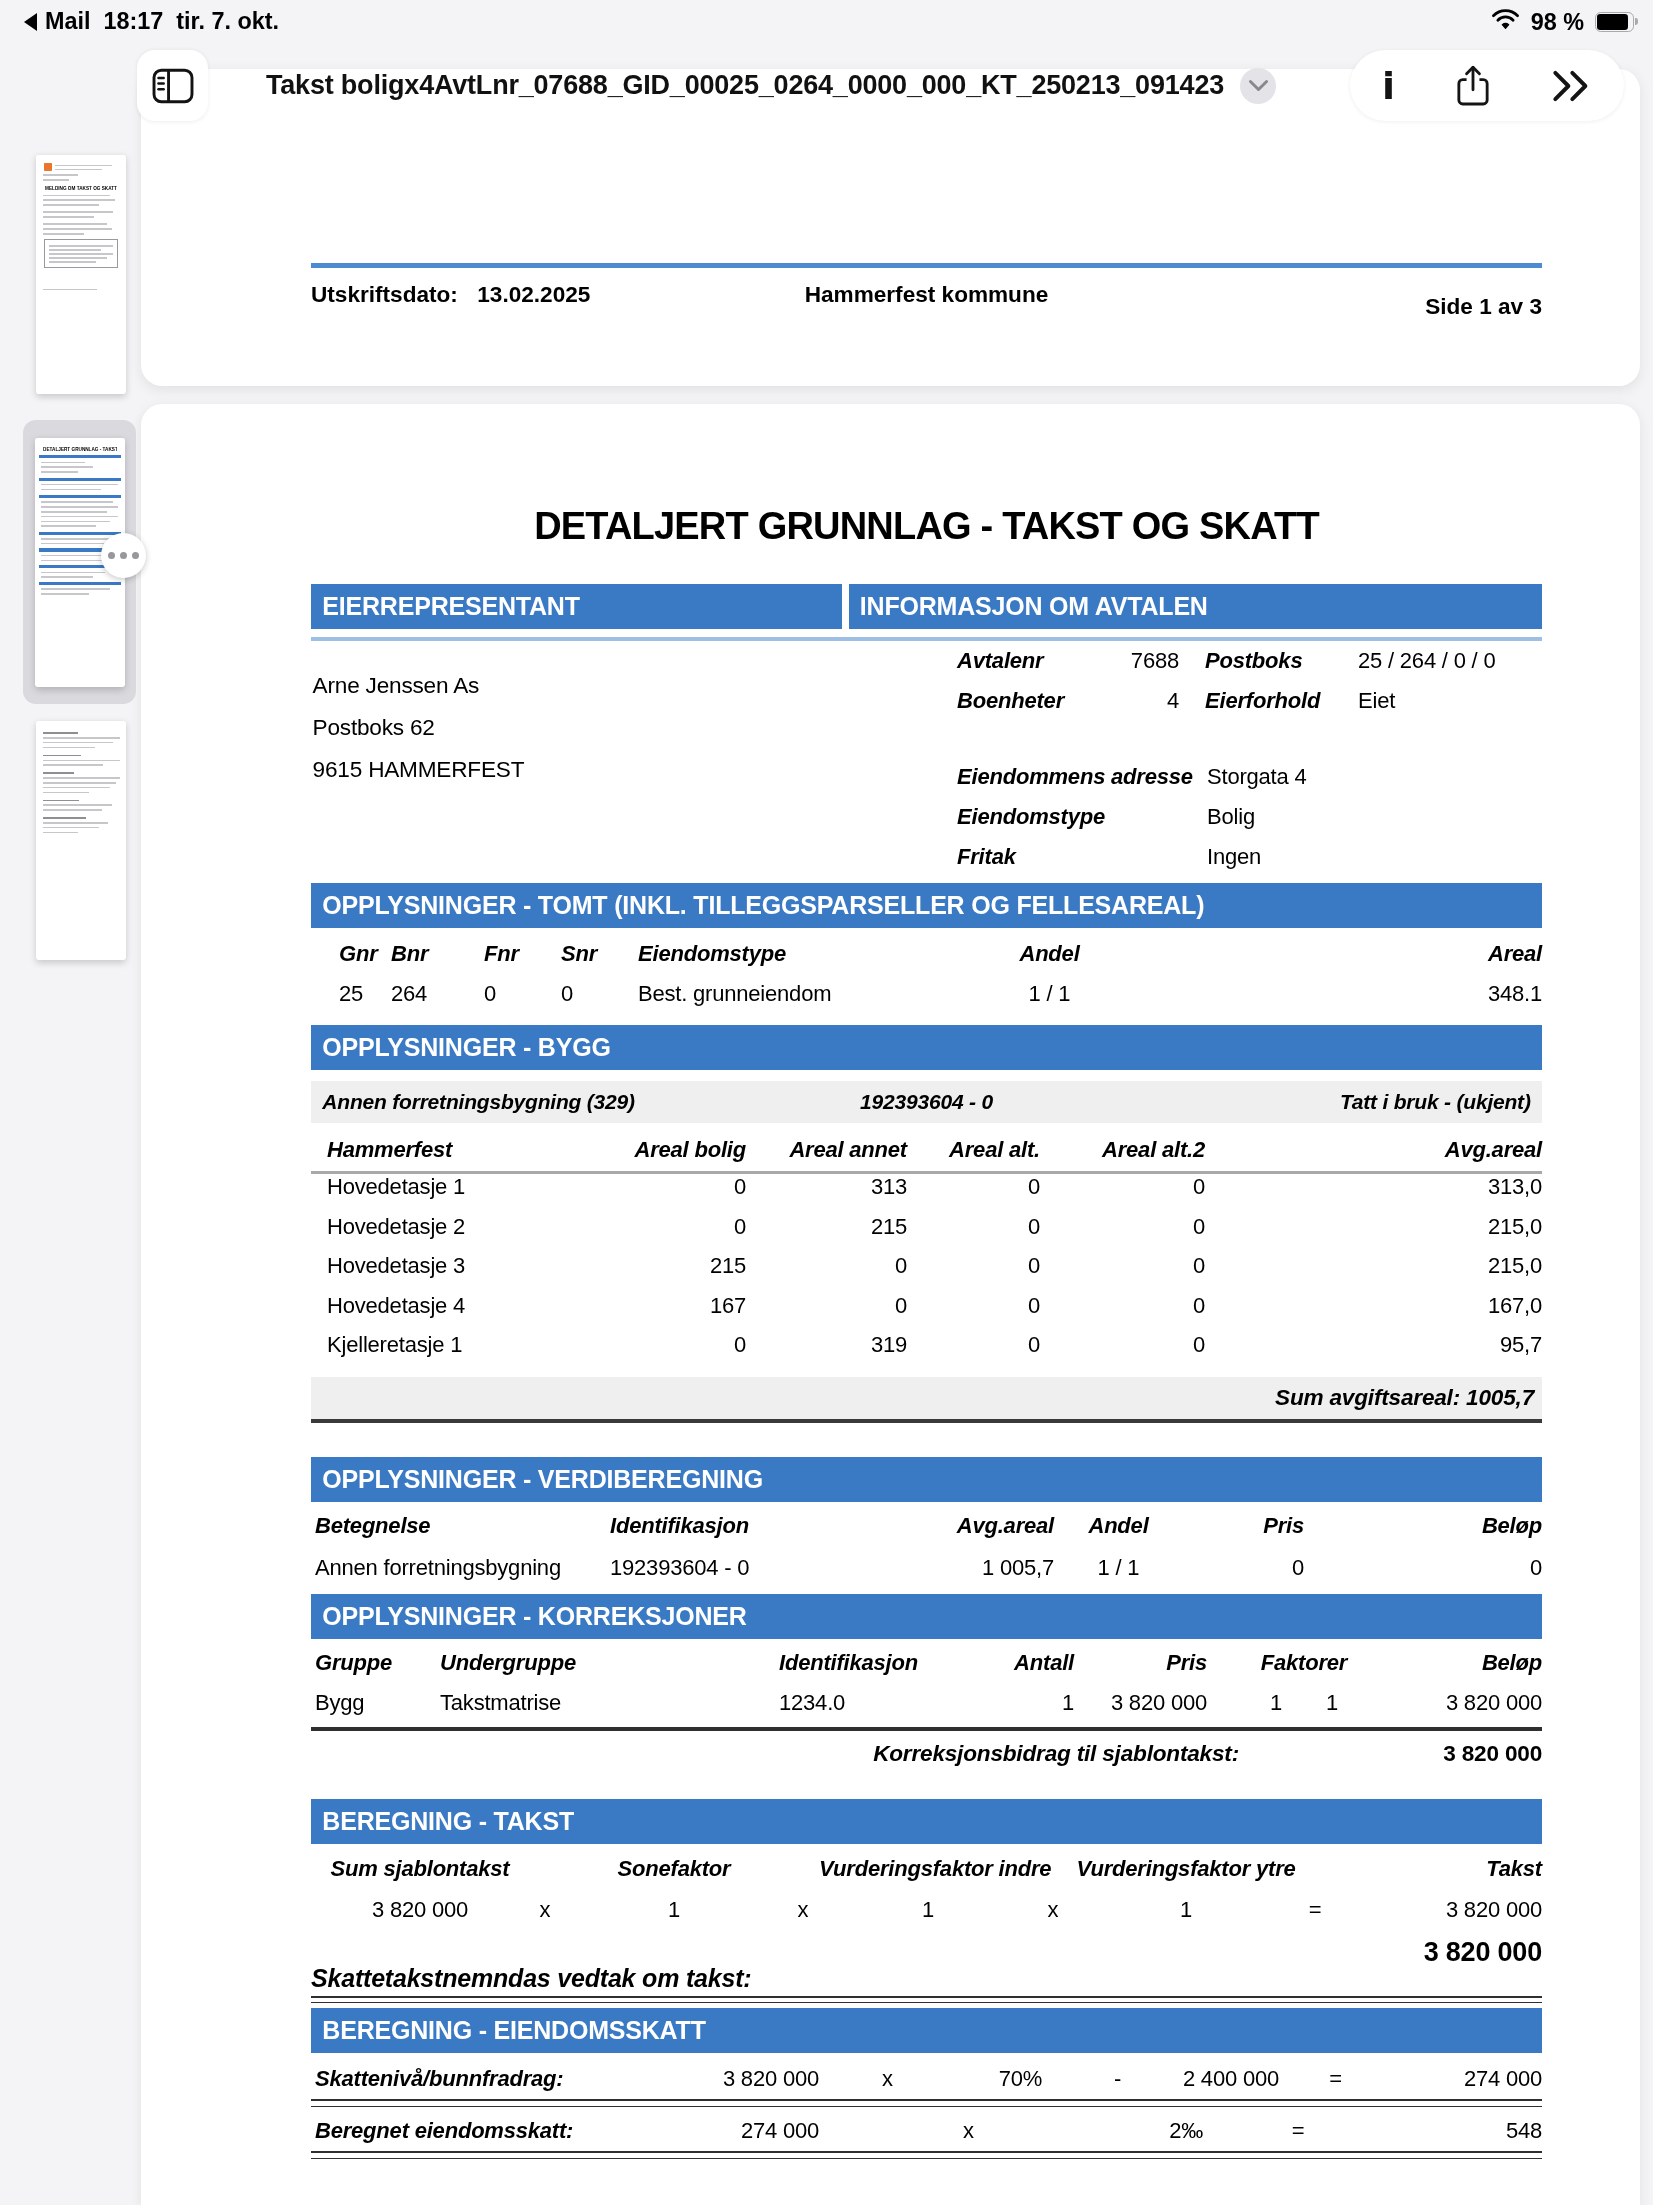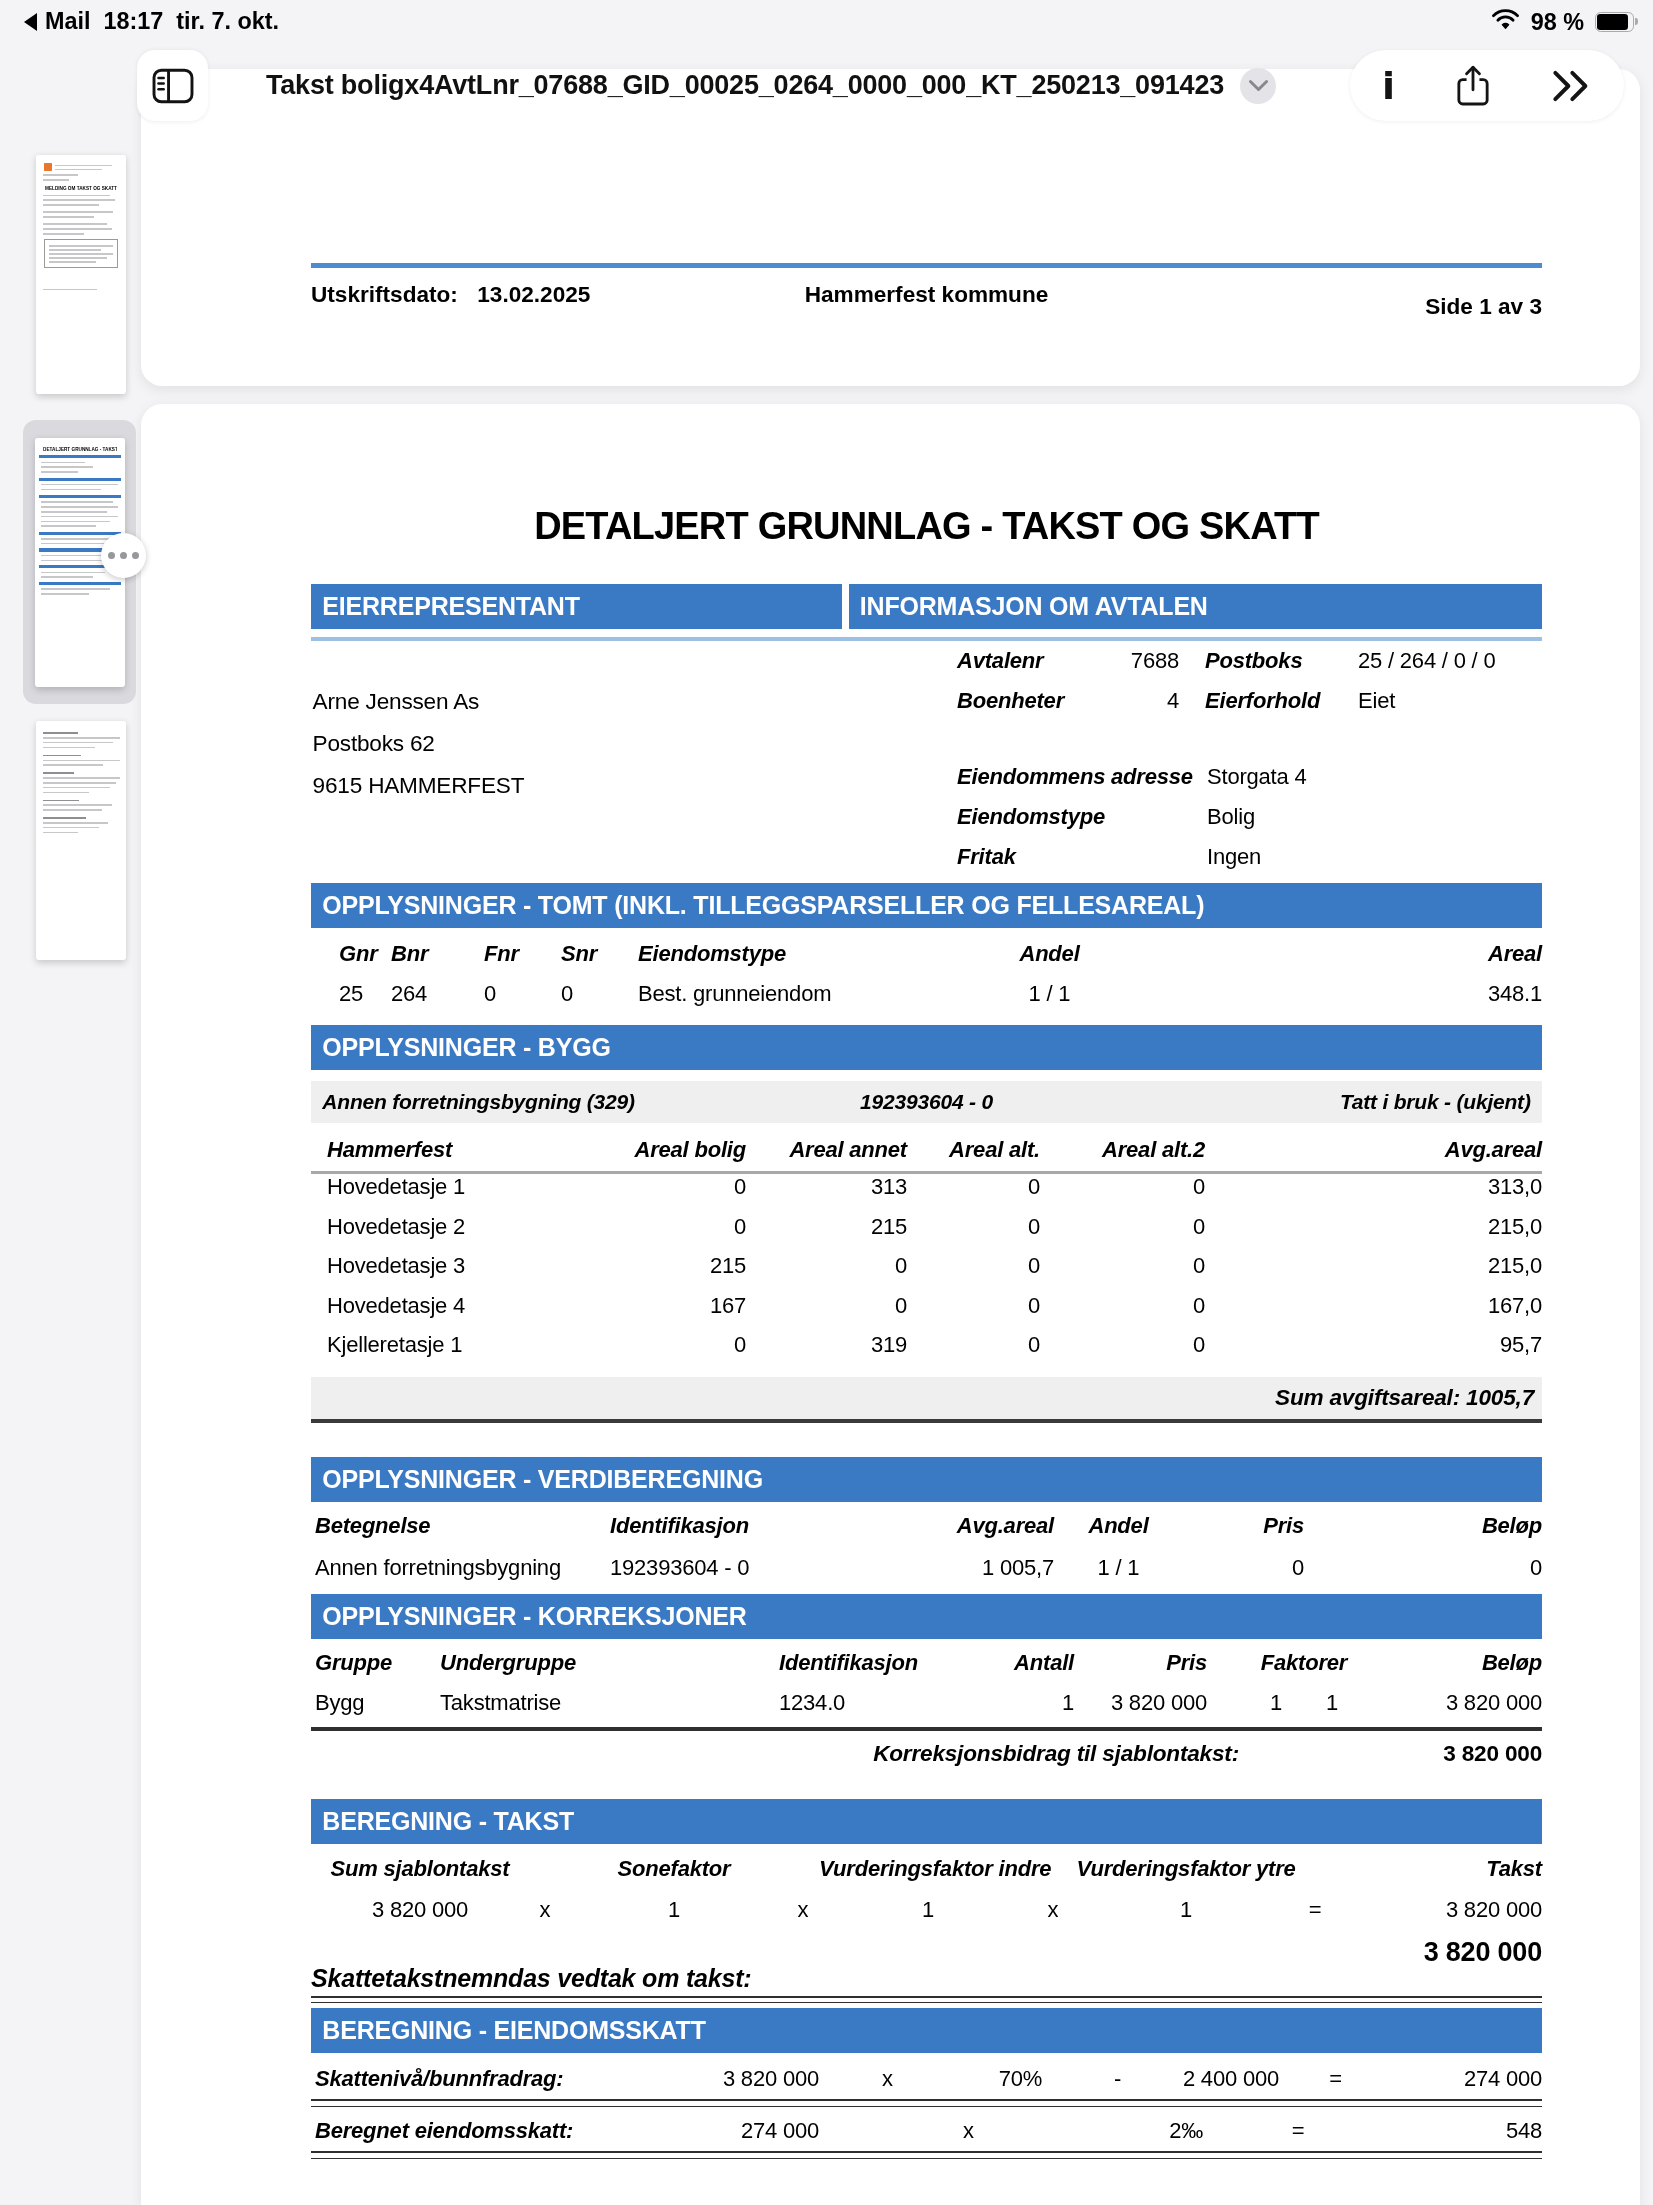--- a/index.html
+++ b/index.html
@@ -55,21 +55,21 @@
   .p1l-val{margin-left:19.4px;}
   
   .p2c{position:absolute;left:170px;right:98px;top:0;letter-spacing:-0.2px;}
   .dtitle{margin-top:101px;text-align:center;font-size:38px;font-weight:700;letter-spacing:-0.8px;}
   .hdrrow{display:flex;gap:6.5px;margin-top:36px;}
   .bar{background:#3a79c4;color:#fff;font-weight:700;font-size:25px;height:45px;display:flex;
        align-items:center;padding:0 11.3px;box-sizing:border-box;letter-spacing:-0.2px;}
   .w-left{width:531px;} .w-rest{flex:1;}
   .lightline{height:4px;background:#9dbfe3;margin-top:8px;}
   .infoblock{position:relative;height:242px;}
-  .owner{position:absolute;left:1.6px;top:40px;font-size:22.6px;line-height:42px;}
+  .owner{position:absolute;left:1.6px;top:24px;font-size:22.6px;line-height:42px;}
   .inforows{position:absolute;left:646px;right:0;top:0;}
   .irow{display:flex;align-items:center;height:40px;font-size:22px;}
   .gaprow{height:36px;}
   .bi{font-weight:700;font-style:italic;}
   .c{box-sizing:border-box;white-space:nowrap;flex:none;}
   .R{text-align:right;} .C{text-align:center;} .F{flex:1 1 auto;}
   .trow{display:flex;align-items:center;font-size:22px;height:29px;}
   .grayrow{display:flex;align-items:center;margin-top:11.3px;height:42px;background:#efefef;
            padding:0 11.3px;font-size:21px;font-weight:700;font-style:italic;}
   .grayrow .l{flex:1;} .grayrow .m{flex:none;} .grayrow .r{flex:1;text-align:right;}

